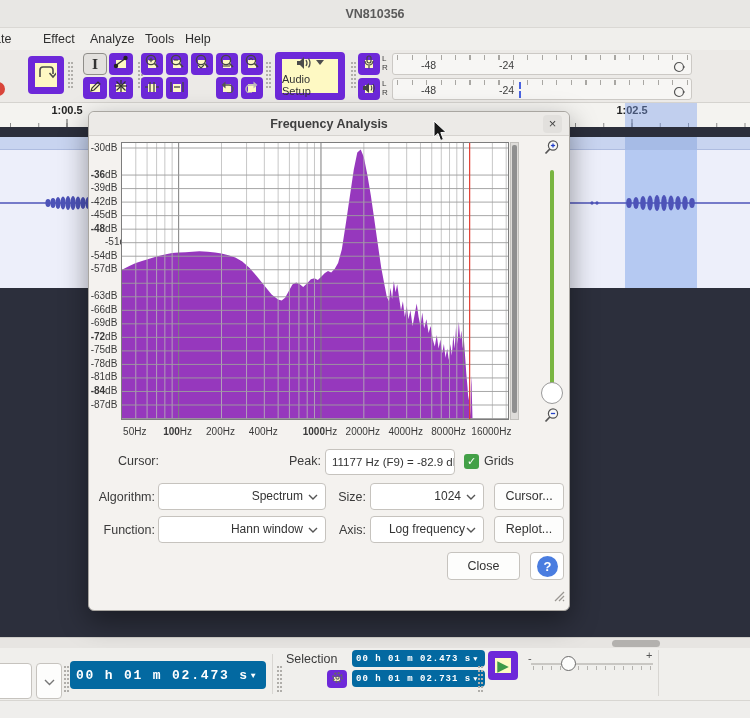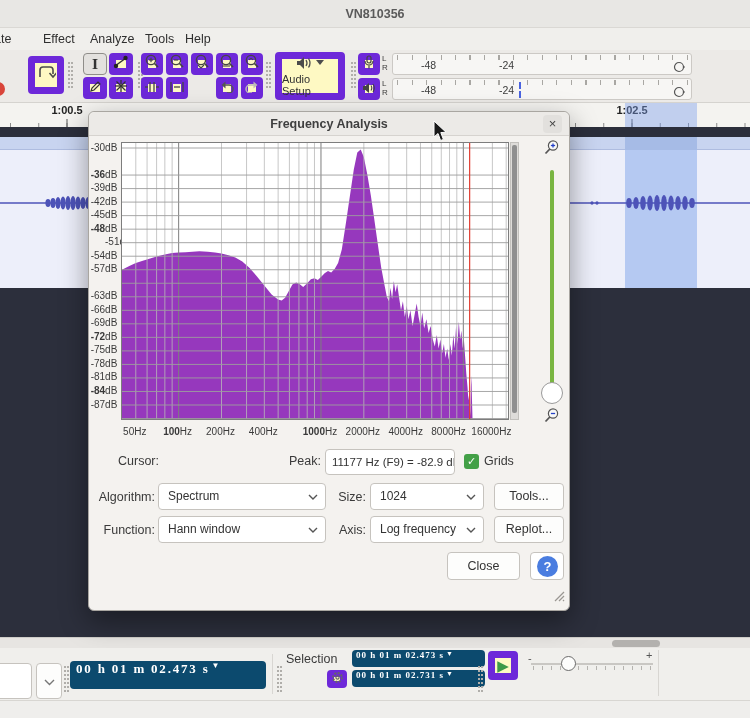--- a/index.html
+++ b/index.html
@@ -57,36 +57,36 @@
   .vscroll { position:absolute; left:421px; top:30px; width:9px; height:278px; background:#dedcd9;
              border:1px solid #c2c0bc; }
   .vthumb { position:absolute; left:1px; top:2px; width:5px; height:268px; background:#8f8f8f; border-radius:2px; }
   .zoom-track { position:absolute; left:461px; top:58px; width:4px; height:220px; background:#79b541; border-radius:2px; }
   .zoom-thumb { position:absolute; left:452px; top:270px; width:22px; height:22px; background:#fff;
                 border:1px solid #9a9a9a; border-radius:50%; }
   .dlg-label { position:absolute; font-size:12.5px; color:#3a3a3a; text-align:right; }
   .field { position:absolute; background:#fff; border:1px solid #c6c3be; border-radius:4px;
            font-size:11.5px; color:#333; line-height:24px; padding:0 6px; white-space:nowrap; overflow:hidden; }
   .combo { position:absolute; background:#fff; border:1px solid #c6c3be; border-radius:4px;
-           font-size:12px; color:#333; line-height:25px; padding:0 22px 4px 9px; white-space:nowrap; overflow:hidden; }
+           font-size:12px; color:#333; line-height:25px; padding:0 22px 4px 9px; white-space:nowrap; overflow:hidden;text-align:right; }
   .combo svg { position:absolute; right:7px; top:10px; }
   .btn { position:absolute; background:#fdfdfc; border:1px solid #c6c3be; border-radius:4px;
          font-size:12.5px; color:#333; text-align:center; }
   .checkbox { position:absolute; width:15px; height:15px; background:#43a047; border-radius:3px;
               color:#fff; font-size:11px; text-align:center; line-height:15px; }
   .help-btn { position:absolute; background:#fff; border:1px solid #c6c3be; border-radius:4px; }
   .help-circle { position:absolute; left:6px; top:3px; width:21px; height:21px; background:#4a7de0;
                  border-radius:50%; color:#fff; font-size:13px; font-weight:bold; text-align:center; line-height:21px; }
 
   
   .bottombar { left:0; top:648px; width:750px; height:52px; background:#f0efec; }
   .statusbar { left:0; top:700px; width:750px; height:18px; background:#efeeec; border-top:1px solid #d8d6d2; }
-  .timebox { position:absolute; background:#0c4a6e; border-radius:4px; color:#fff;
-             font-family:Liberation Serif, serif; font-weight:bold; white-space:nowrap;
-             display:flex; align-items:flex-start; }
+  .timebox { position:absolute; background:#0369a1; border-radius:4px; color:#fff;
+             font-family:Liberation Mono, monospace; font-weight:bold; white-space:nowrap;
+             display:flex; align-items:center; }
   .vsep { position:absolute; width:1px; background:#d8d6d2; }
   .slider-line { position:absolute; height:2px; background:#c9c7c3; }
   .slider-ticks { position:absolute; height:4px;
     background:repeating-linear-gradient(to right,#b5b3af 0 1px,transparent 1px 9px); }
   .mouse-cursor { pointer-events:none; z-index:50; }
 </style>
 </head>
 <body>
 
 <div class="app">
@@ -491,21 +491,21 @@
         </svg>
     </div>
     <div class="dlg-label" style="left:243px;top:378px;width:34px;">Size:</div>
     <div class="combo" style="left:281px;top:371px;width:114px;height:27px;">
       <span>1024</span>
       <svg width="10" height="6" viewBox="0 0 10 6">
           <path d="M1,1 L5,5 L9,1" fill="none" stroke="#555" stroke-width="1.4"></path>
         </svg>
     </div>
     <div class="btn" style="left:405px;top:371px;width:70px;height:27px;line-height:25px;">
-      <span>Tools...</span>
+      <span>Cursor...</span>
     </div>
 
     <div class="dlg-label" style="left:6px;top:411px;width:60px;">Function:</div>
     <div class="combo" style="left:69px;top:404px;width:168px;height:27px;">
       <span>Hann window</span>
       <svg width="10" height="6" viewBox="0 0 10 6">
           <path d="M1,1 L5,5 L9,1" fill="none" stroke="#555" stroke-width="1.4"></path>
         </svg>
     </div>
     <div class="dlg-label" style="left:243px;top:411px;width:34px;">Axis:</div>

